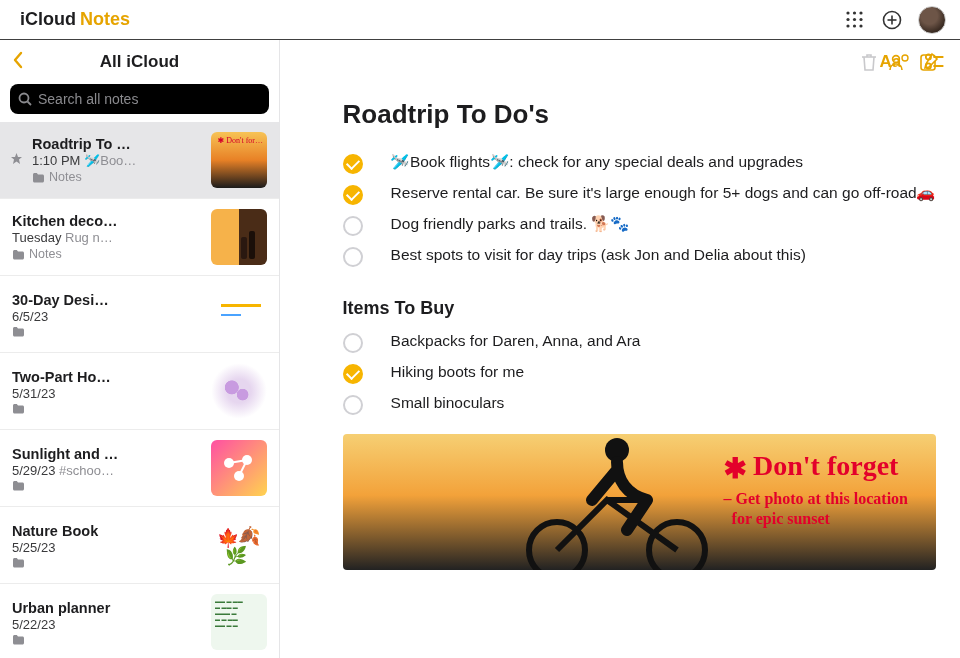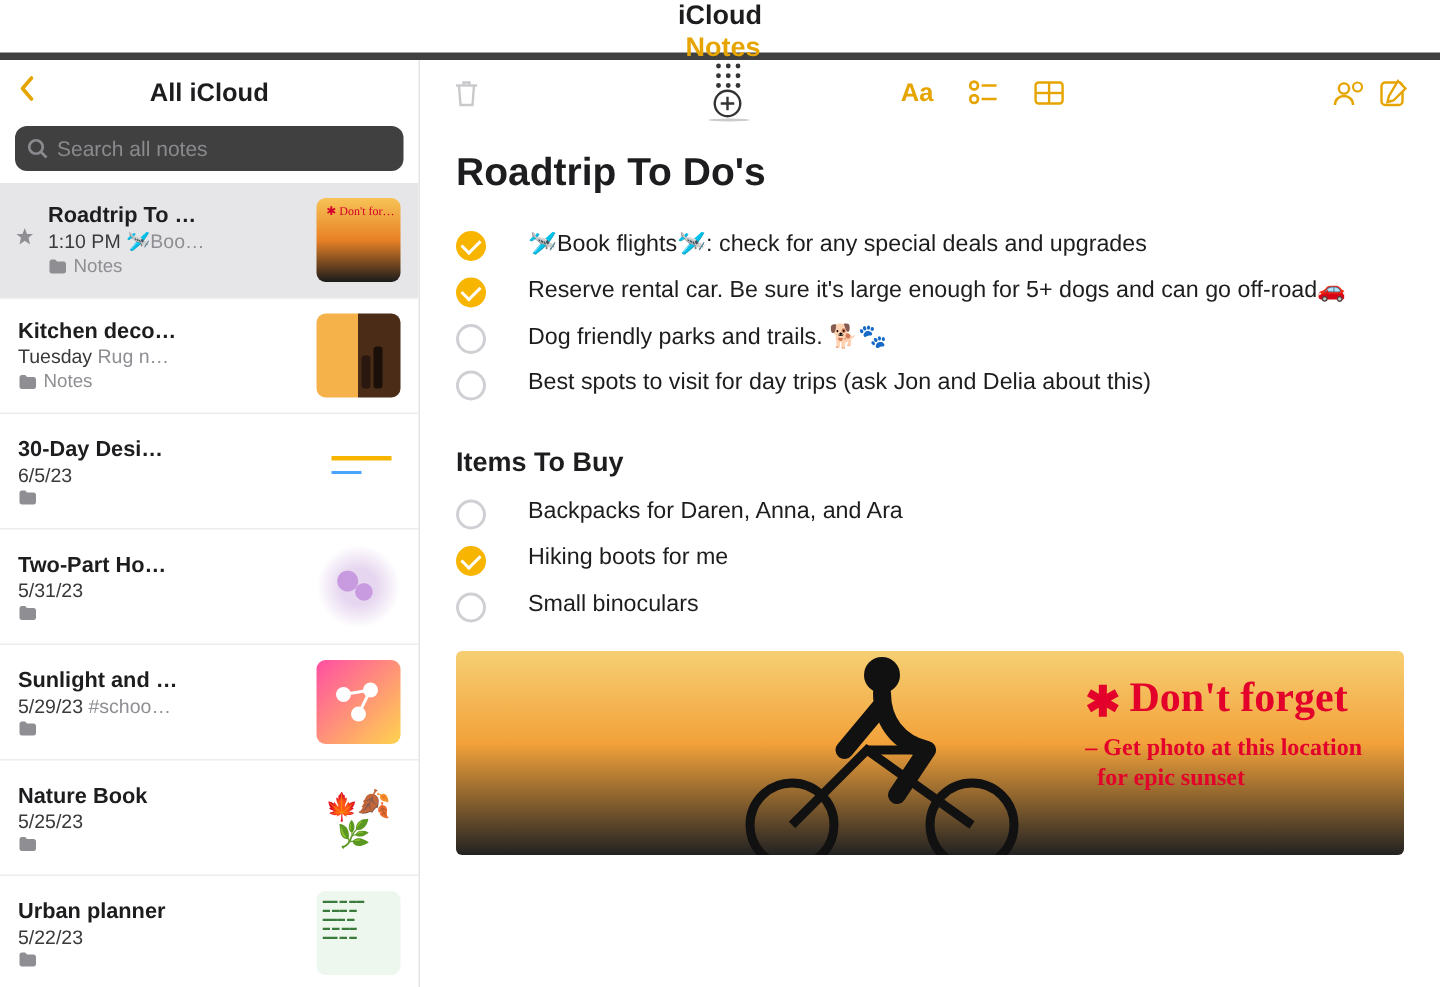--- a/index.html
+++ b/index.html
@@ -1,45 +1,45 @@
 <!DOCTYPE html>
 <html><head>
 <meta charset="utf-8">
 <style>
   * { box-sizing: border-box; margin: 0; padding: 0; }
   html, body { width: 960px; height: 658px; font-family: -apple-system, "Helvetica Neue", Arial, sans-serif; background: #fff; overflow: hidden; color: #1d1d1f; }
-  .topbar { height: 40px; display: flex; align-items: center; padding: 0 14px; border-bottom: 5px solid #404040; flex-direction: column; }
+  .topbar { height: 40px; display: flex; align-items: center; padding: 0 14px; border-bottom: 1px solid #404040; }
   .topbar .apple { font-size: 17px; margin-right: 6px; }
   .topbar .brand-icloud { font-weight: 600; font-size: 18px; color: #1d1d1f; }
   .topbar .brand-notes { font-weight: 600; font-size: 18px; color: #e6a400; margin-left: 4px; }
   .topbar .spacer { flex: 1; }
   .topbar .icon-btn { width: 28px; height: 28px; display: flex; align-items: center; justify-content: center; margin-left: 10px; color: #333; cursor: pointer; }
   .avatar { width: 28px; height: 28px; border-radius: 50%; background: radial-gradient(circle at 40% 35%, #6d5547 35%, #3b2c23 70%); border: 1px solid #ccc; margin-left: 12px; }
   .main { display: flex; height: calc(100% - 40px); }
   
   .sidebar { width: 280px; border-right: 1px solid #e5e5e7; background: #fff; display: flex; flex-direction: column; }
   .sidebar-header { display: flex; align-items: center; height: 44px; position: relative; }
   .back-chevron { position: absolute; left: 12px; color: #e6a400; font-size: 20px; cursor: pointer; }
   .sidebar-title { flex: 1; text-align: center; font-weight: 700; font-size: 17px; }
   .search-wrap { padding: 0 10px 8px; }
-  .search { display: flex; align-items: center; height: 30px; border-radius: 8px; background: #404040; padding: 0 8px; color: #8a8a8e; font-size: 14px; }
+  .search { display: flex; align-items: center; height: 30px; border-radius: 8px; background: #000000; padding: 0 8px; color: #8a8a8e; font-size: 14px; }
   .search svg { margin-right: 6px; flex-shrink: 0; }
   .notes-list { flex: 1; overflow-y: auto; }
   .note-item { display: flex; padding: 10px 12px; border-bottom: 1px solid #ececec; cursor: pointer; }
   .note-item.selected { background: #e6e6e8; }
   .note-meta { flex: 1; min-width: 0; padding-right: 8px; display:flex; flex-direction:column; justify-content:center;}
   .note-item.selected .note-meta { padding-left: 20px; }
   .pin-icon { position: absolute; margin-left: -22px; margin-top: 2px; color: #8e8e93; }
   .note-title-line { font-weight: 700; font-size: 14.5px; white-space: nowrap; overflow: hidden; text-overflow: ellipsis; }
   .note-sub { font-size: 13px; color: #3a3a3c; margin-top: 1px; white-space: nowrap; overflow: hidden; text-overflow: ellipsis; }
   .note-sub .preview { color: #8e8e93; }
   .note-folder { font-size: 12.5px; color: #8e8e93; margin-top: 2px; display: flex; align-items: center; gap: 4px; }
   .thumb { width: 56px; height: 56px; border-radius: 6px; background: #ddd; flex-shrink: 0; overflow:hidden; position:relative;}
   
-  .content { flex: 1; display: flex; flex-direction: column; }
+  .content { flex: 1; display: flex; flex-direction: column; align-items: flex-end; }
   .toolbar { height: 44px; display: flex; align-items: center; padding: 0 16px; }
   .toolbar .tb-btn { width: 30px; height: 30px; display:flex; align-items:center; justify-content:center; color: #e6a400; cursor:pointer; }
   .toolbar .tb-btn.muted { color: #c9c9cc; }
   .toolbar .spacer { flex: 1; }
   .toolbar .center-group { display:flex; gap: 14px; position:absolute; left:50%; transform:translateX(-20%); }
   .note-body { flex:1; overflow-y:auto; padding: 0 24px 0 24px; }
   .note-h1 { font-size: 26px; font-weight: 800; margin: 15px 0 18px; }
   .note-h2 { font-size: 18px; font-weight: 800; margin: 26px 0 8px; }
   .check-row { display:flex; align-items:flex-start; gap: 28px; padding: 5px 0; font-size: 15.5px; }
   .check { width: 20px; height: 20px; border-radius: 50%; border: 2px solid #d0d0d4; flex-shrink:0; display:flex; align-items:center; justify-content:center; cursor:pointer; margin-top:1px;}

